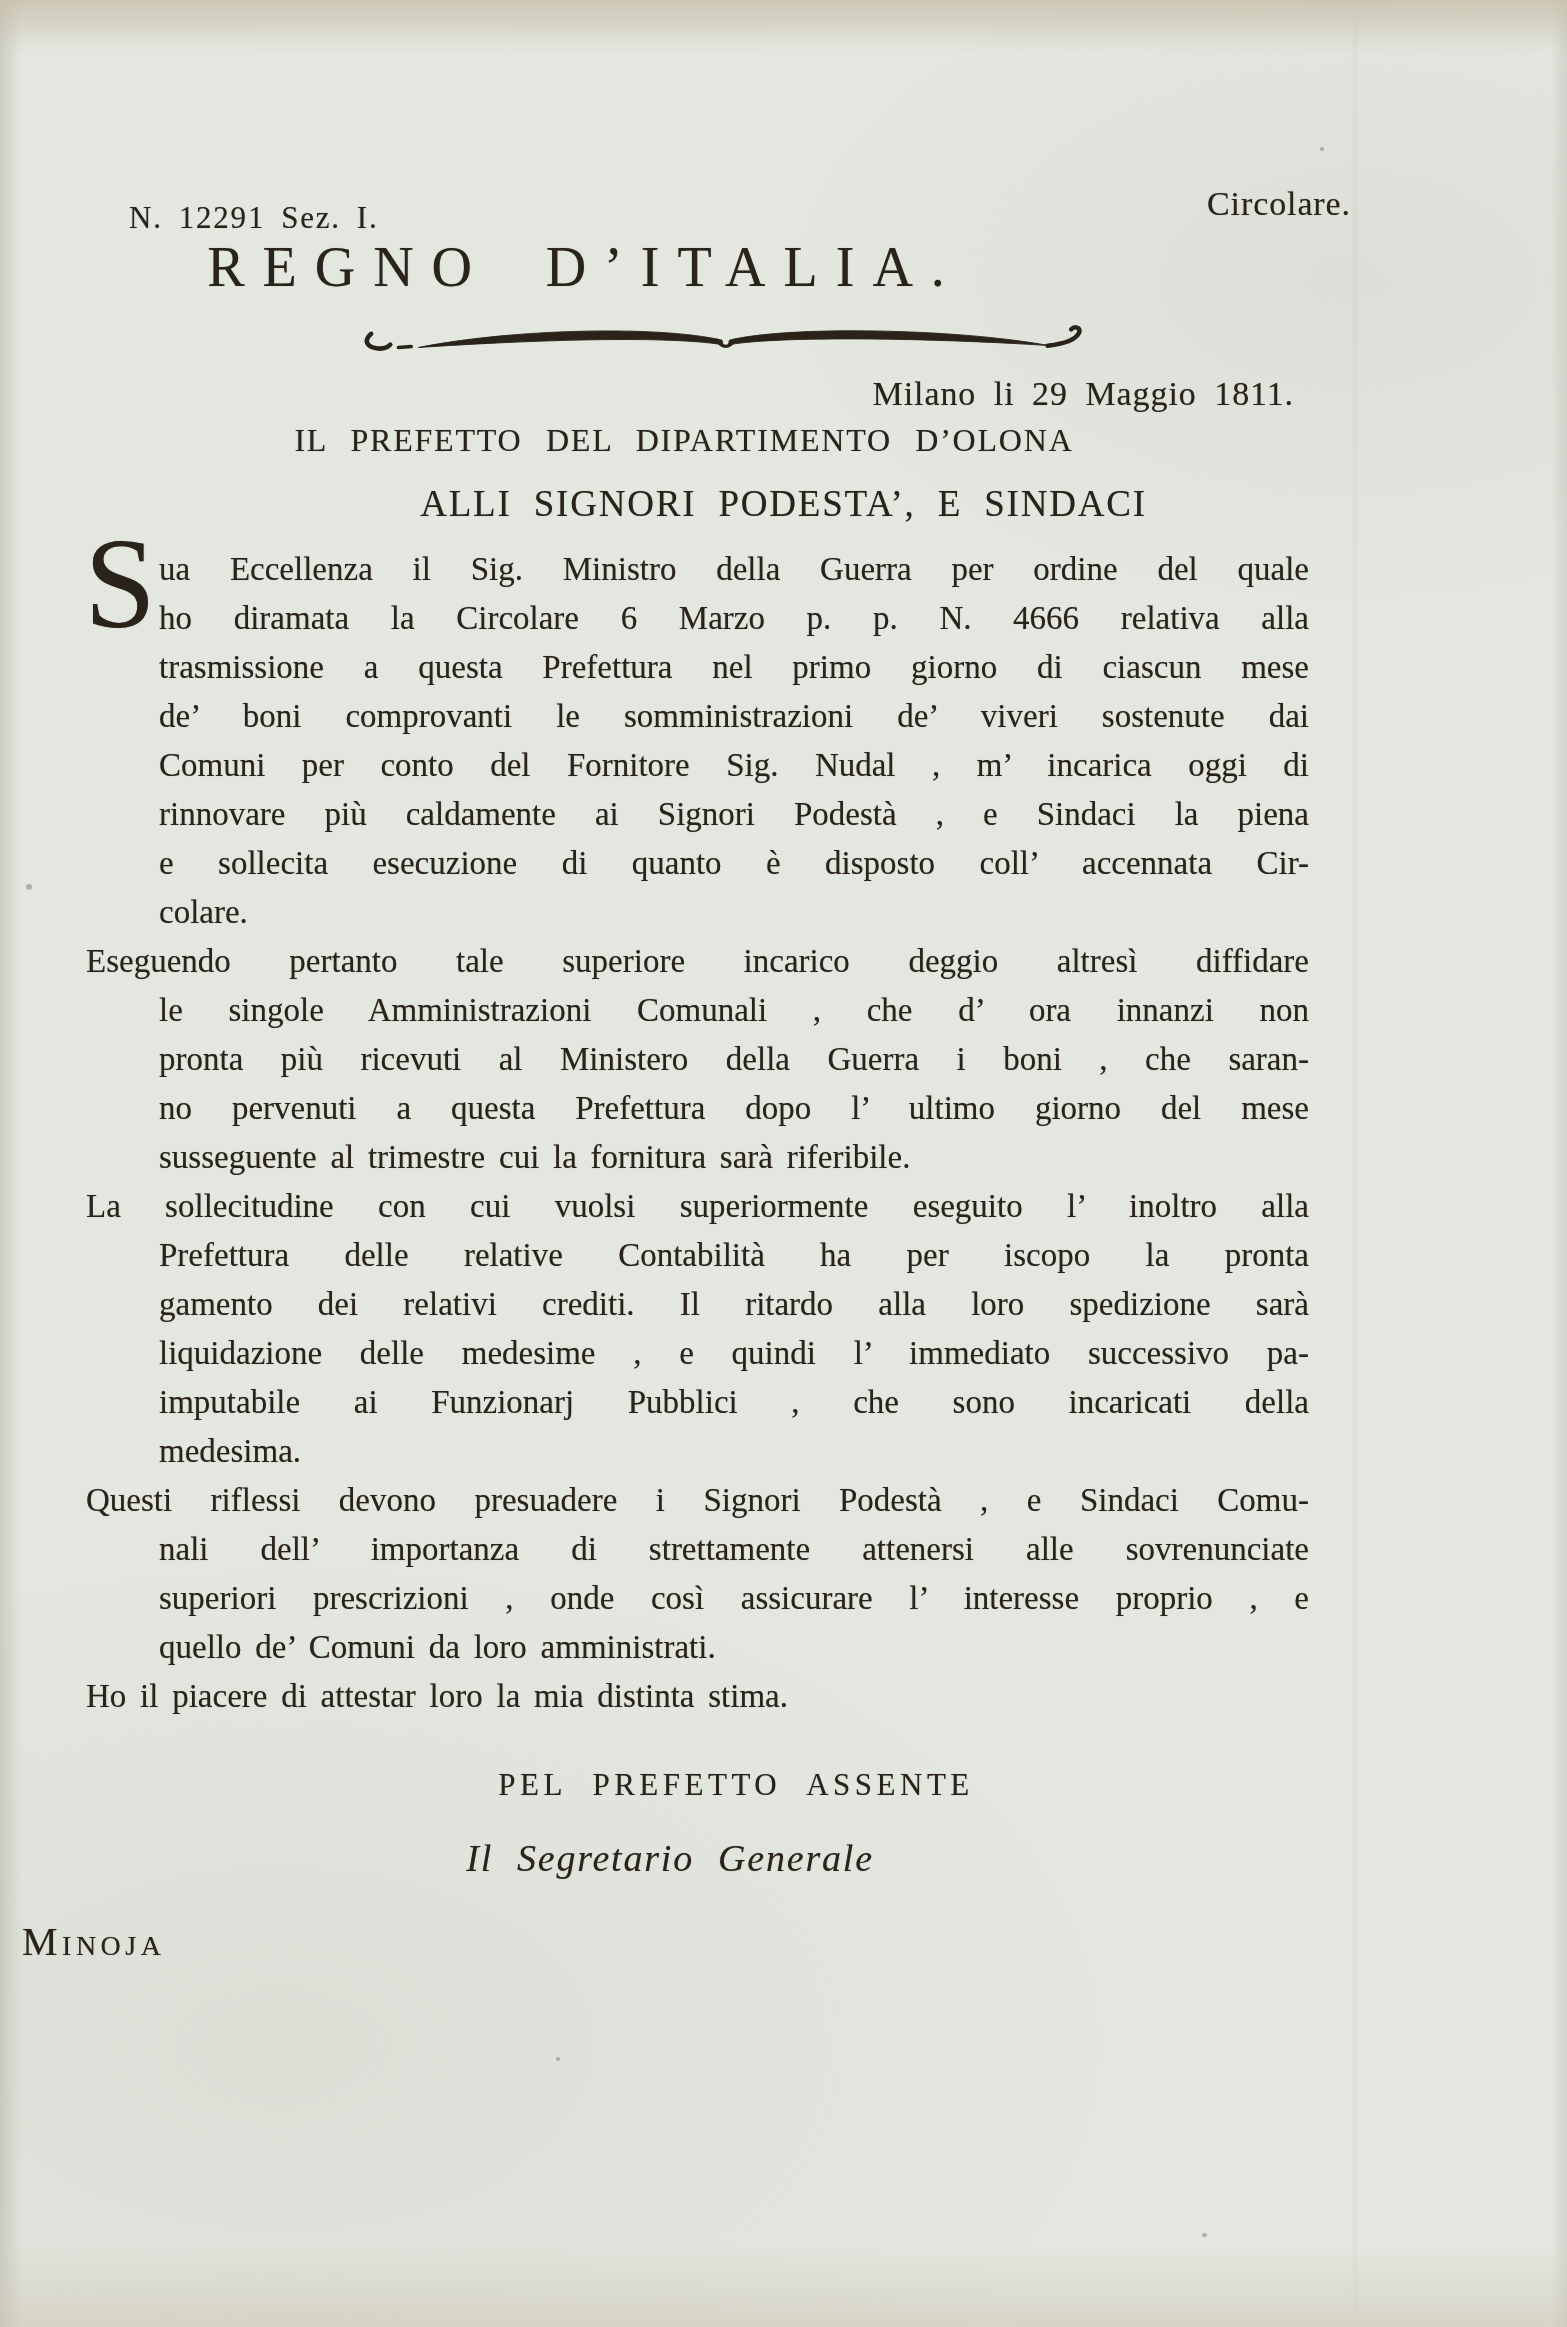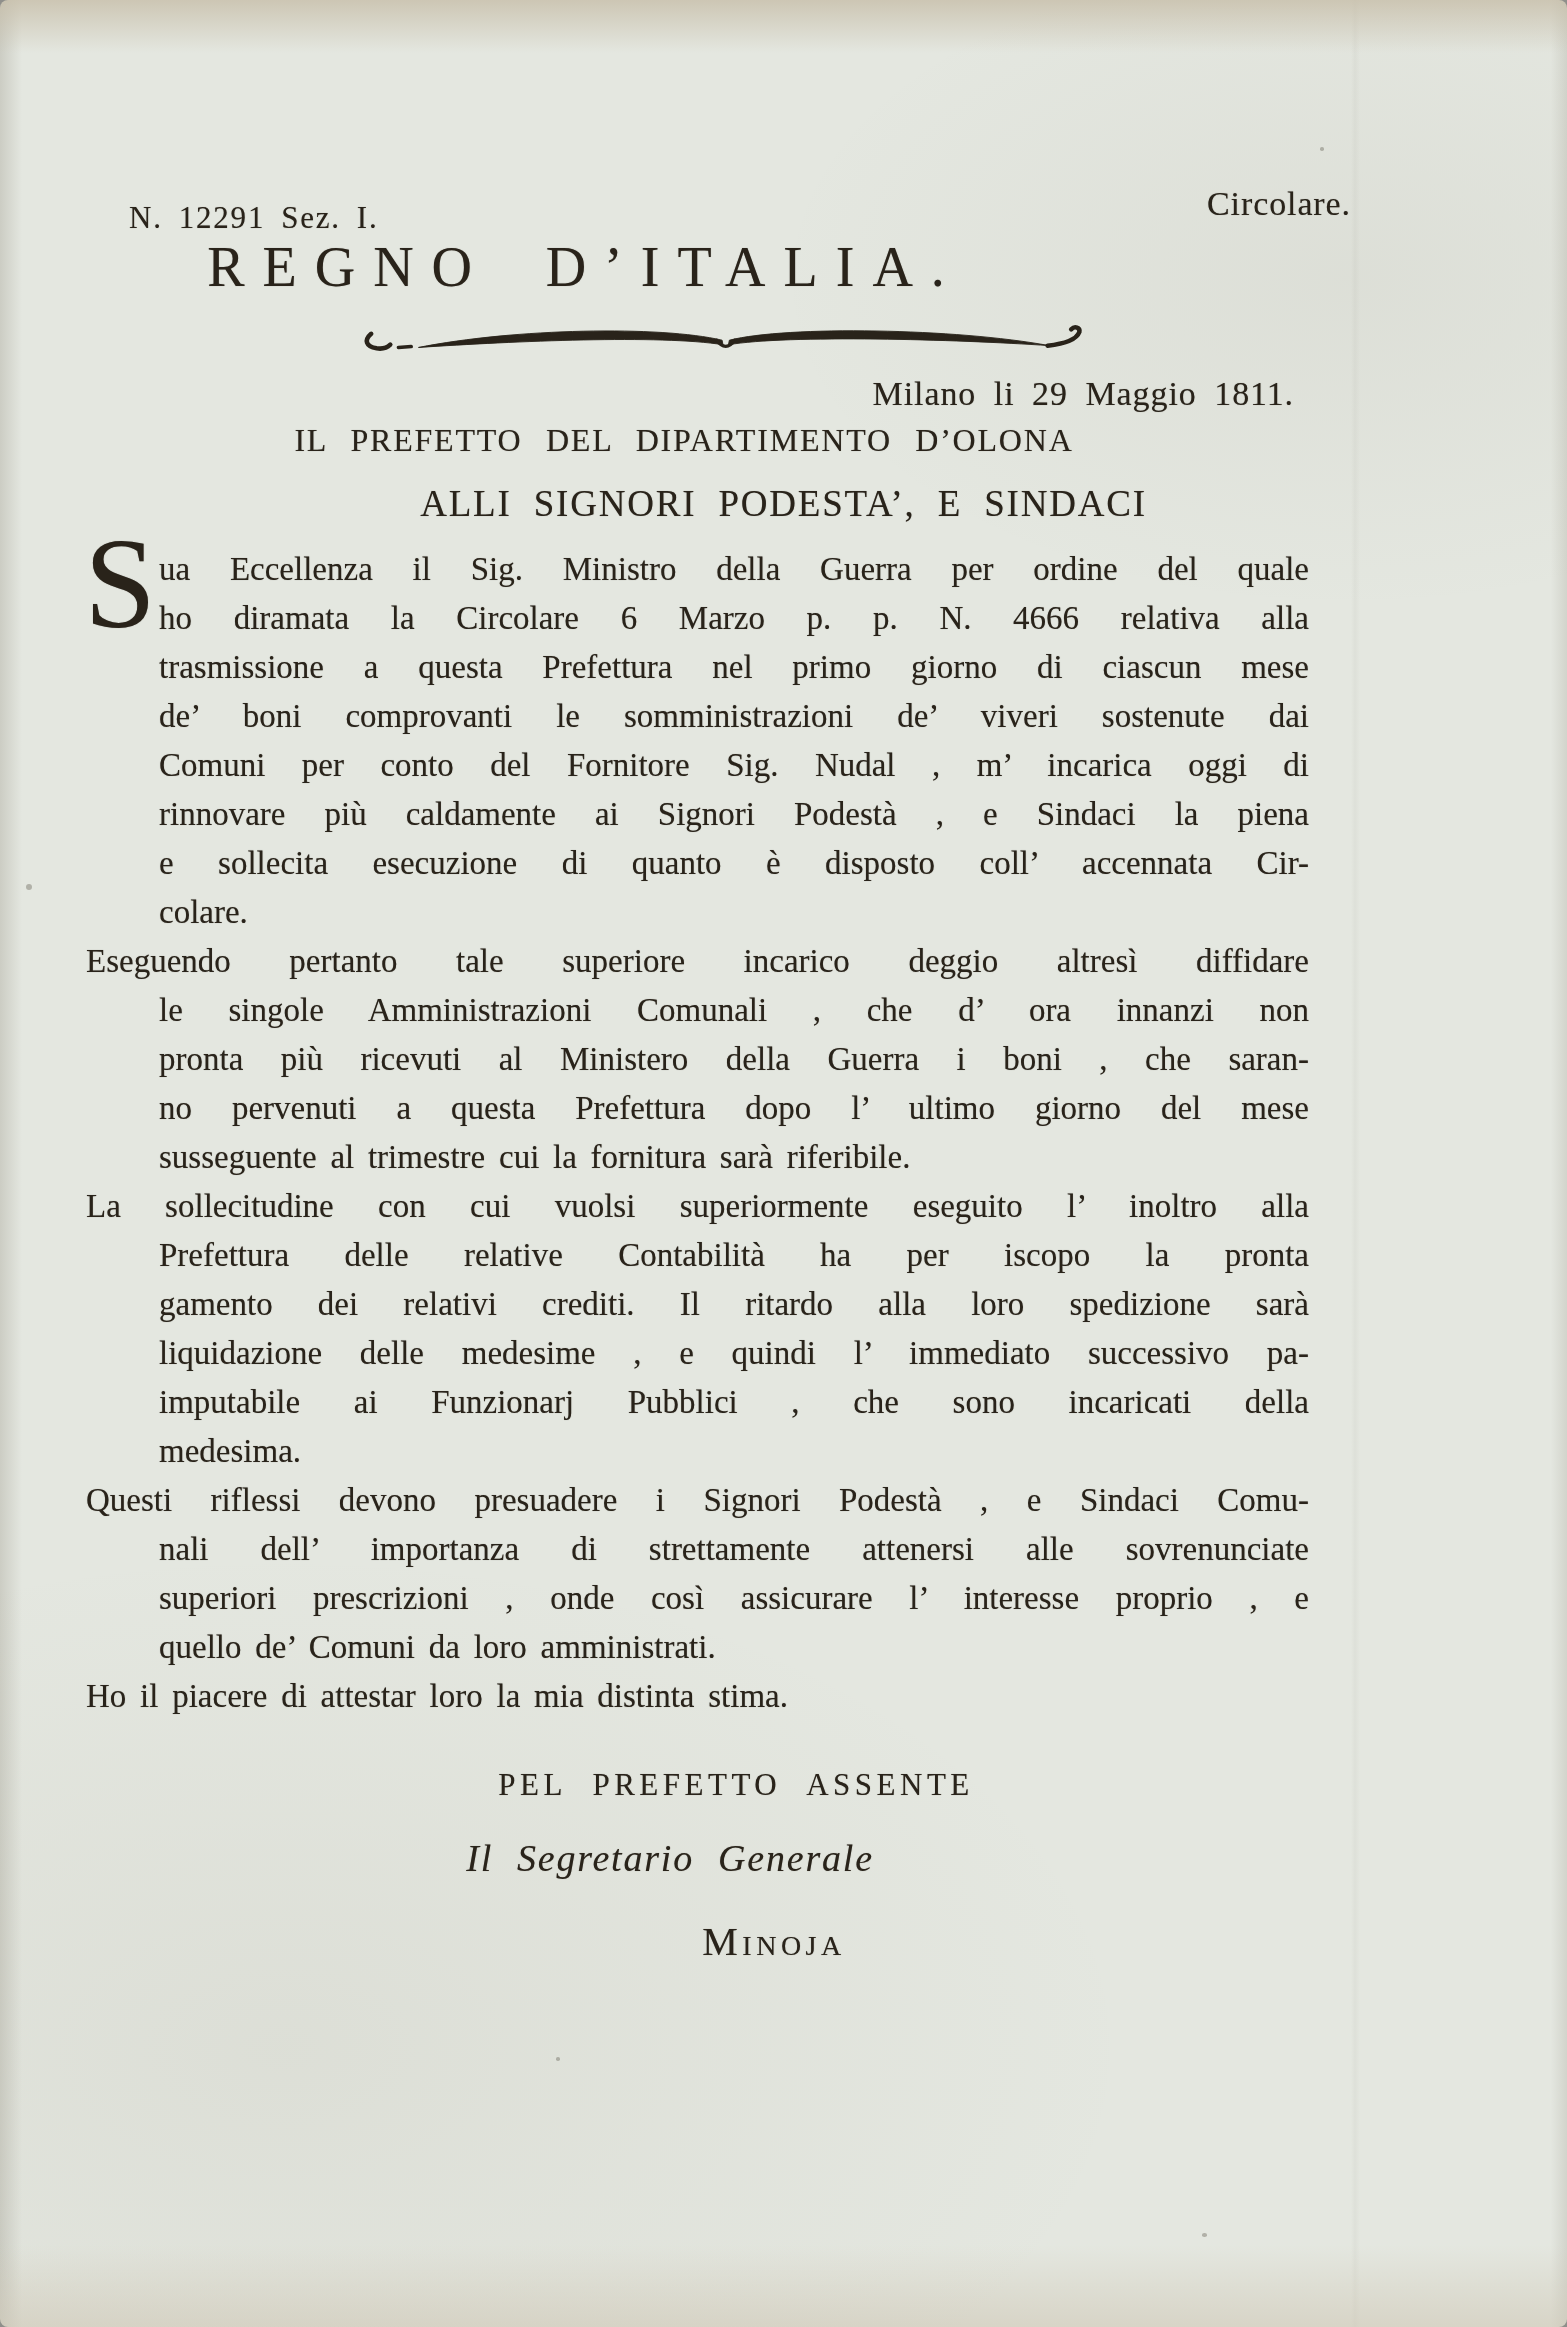--- a/index.html
+++ b/index.html
@@ -14,21 +14,20 @@
     text-shadow:0 0 0.9px rgba(41,35,26,.42);
     background:
       linear-gradient(180deg, rgba(199,190,169,.8) 0px, rgba(199,190,169,0) 53px),
       linear-gradient(0deg, rgba(207,200,182,.6) 0px, rgba(207,200,182,0) 82px),
       linear-gradient(90deg, rgba(148,144,130,.30) 0px, rgba(148,144,130,0) 22px),
       linear-gradient(270deg, rgba(148,144,130,.22) 0px, rgba(148,144,130,0) 16.4px),
       radial-gradient(ellipse 818px 473px at 86% 12%, rgba(122,114,96,.07), transparent 70%),
       radial-gradient(ellipse 1182px 691px at 18% 88%, rgba(132,124,102,.08), transparent 72%),
       linear-gradient(90deg, transparent 1351px, rgba(100,95,80,.05) 1355px, transparent 1360px),
       #e4e7e0;
-    border-radius: 8px;
   }
   .ref      { position:absolute; left:129px; top:200px; font-size:31px; letter-spacing:1.8px; word-spacing:6.4px; }
   .circ     { position:absolute; left:1207px; top:185px; font-size:34px; letter-spacing:0.9px; }
   .title    { position:absolute; top:235px; left:0; width:1254px; padding-right:84px; box-sizing:border-box;
               text-align:center; font-size:56px; letter-spacing:18px; word-spacing:23.6px; white-space:nowrap; }
   .flourish { position:absolute; top:322px; left:360px; }
   .dateline { position:absolute; top:375px; right:273px; font-size:34px; letter-spacing:0.9px; word-spacing:8.2px; }
   .h1       { position:absolute; top:422px; left:0; width:1423px; padding-right:55px; box-sizing:border-box;
               text-align:center; font-size:32px; letter-spacing:1.8px; word-spacing:13.6px; white-space:nowrap; }
   .h2       { position:absolute; top:482px; left:0; width:1567px; box-sizing:border-box;
@@ -36,22 +35,22 @@
   .bodytext { position:absolute; top:545px; left:86px; width:1223px; font-size:33px; line-height:49px; }
   .para     { position:relative; padding-left:73px; }
   .line     { text-align:justify; text-align-last:justify; word-spacing:5.5px; }
   .line.end { text-align:left; text-align-last:left; }
   .line.outdent { margin-left:-73px; }
   .dropcap  { position:absolute; left:-1.8px; top:-7.3px; font-size:129px; line-height:91px; }
   .sig1 { position:absolute; top:1767px; left:0; width:1567px; padding-right:95px; box-sizing:border-box;
           text-align:center; font-size:31px; letter-spacing:4.5px; word-spacing:14.5px; }
   .sig2 { position:absolute; top:1836px; left:0; width:1350px; padding-right:10px; box-sizing:border-box;
           text-align:center; font-style:italic; font-size:38px; letter-spacing:1.8px; word-spacing:12.7px; }
-  .sig3 { position:absolute; top:1918px; left:0; width:1516px; padding-left:32px; box-sizing:border-box;
-          text-align:center; font-variant:small-caps; font-size:40px; letter-spacing:4.5px; }
+  .sig3 { position:absolute; top:1918px; left:0; width:1516px; padding-left:22px; box-sizing:border-box;
+          text-align:left; font-variant:small-caps; font-size:40px; letter-spacing:4.5px; }
   .speck { position:absolute; border-radius:50%; background:rgba(60,52,40,.30); }
   .s1 { left:25.5px;  top:884px;  width:6.4px; height:6.4px; }
   .s2 { left:1320px; top:147px; width:3.6px; height:3.6px; }
   .s3 { left:556px; top:2057px; width:3.6px; height:3.6px; }
   .s4 { left:1202px; top:2233px; width:4.5px; height:3.6px; }
 </style>
 </head>
 <body>
 
 <div class="page">

